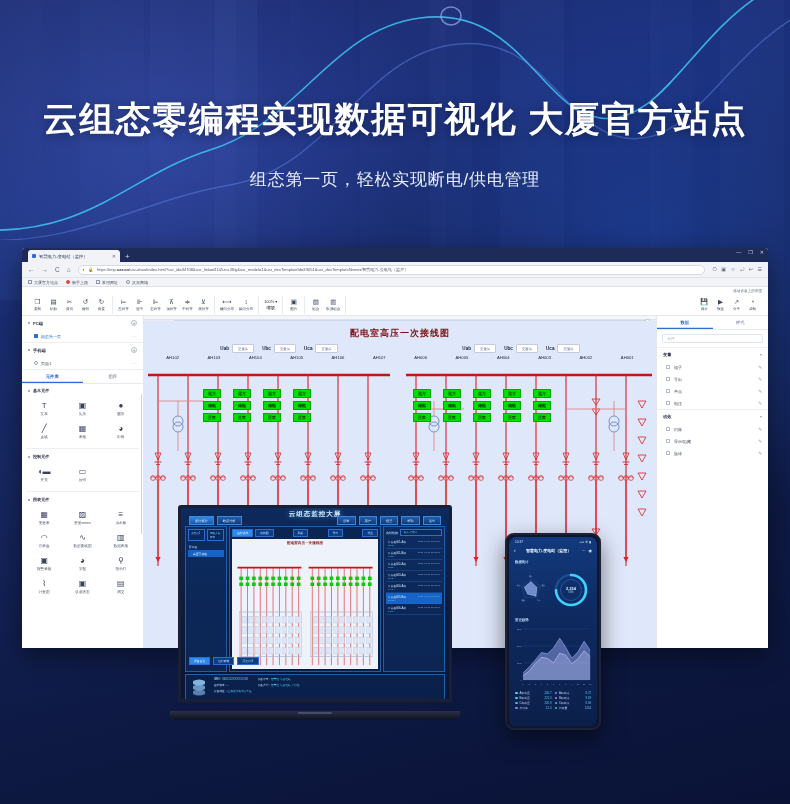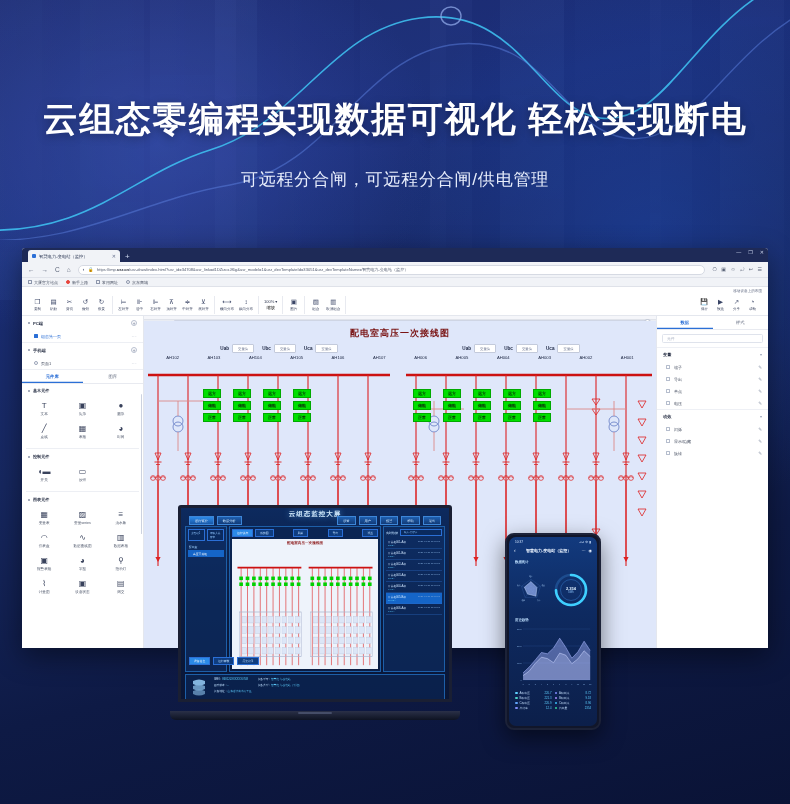--- a/index.html
+++ b/index.html
@@ -272,22 +272,22 @@
     <i style="left: 650px; width: 42px; opacity: 0.43;"></i>
     <i style="left: 720px; width: 64px; opacity: 0.61;"></i>
   </div>
 <div class="bg-city"></div>
 <svg class="waves" viewBox="0 0 790 240" preserveAspectRatio="none">
   <path d="M-20 230 C 90 235, 130 175, 210 150 C 300 122, 330 30, 420 18 C 520 5, 540 110, 600 118 C 660 126, 690 40, 760 -5 L 810 -20" fill="none" stroke="#3fc6f5" stroke-width="1.6" opacity=".85"></path>
   <path d="M-20 240 C 80 245, 140 200, 230 185 C 330 168, 360 60, 450 45 C 545 30, 560 128, 625 138 C 690 148, 720 60, 800 14" fill="none" stroke="#5b7fe0" stroke-width="1.4" opacity=".5"></path>
   <ellipse cx="451" cy="16" rx="10" ry="9" fill="none" stroke="#8fa8e8" stroke-width="1.4" opacity=".75"></ellipse>
 </svg>
 
-<div class="headline">云组态零编程实现数据可视化 轻松实现断电</div>
-<div class="subhead">可远程分合闸，可远程分合闸/供电管理</div>
+<div class="headline">云组态零编程实现数据可视化 大厦官方站点</div>
+<div class="subhead">组态第一页，轻松实现断电/供电管理</div>
 
 <div class="browser">
 
   <div class="tabstrip">
     <div class="tab">
       <span class="favicon"></span>
       <span>智慧电力-变电站（监控）</span>
       <span class="tclose">✕</span>
     </div>
     <span class="tabplus">+</span>

